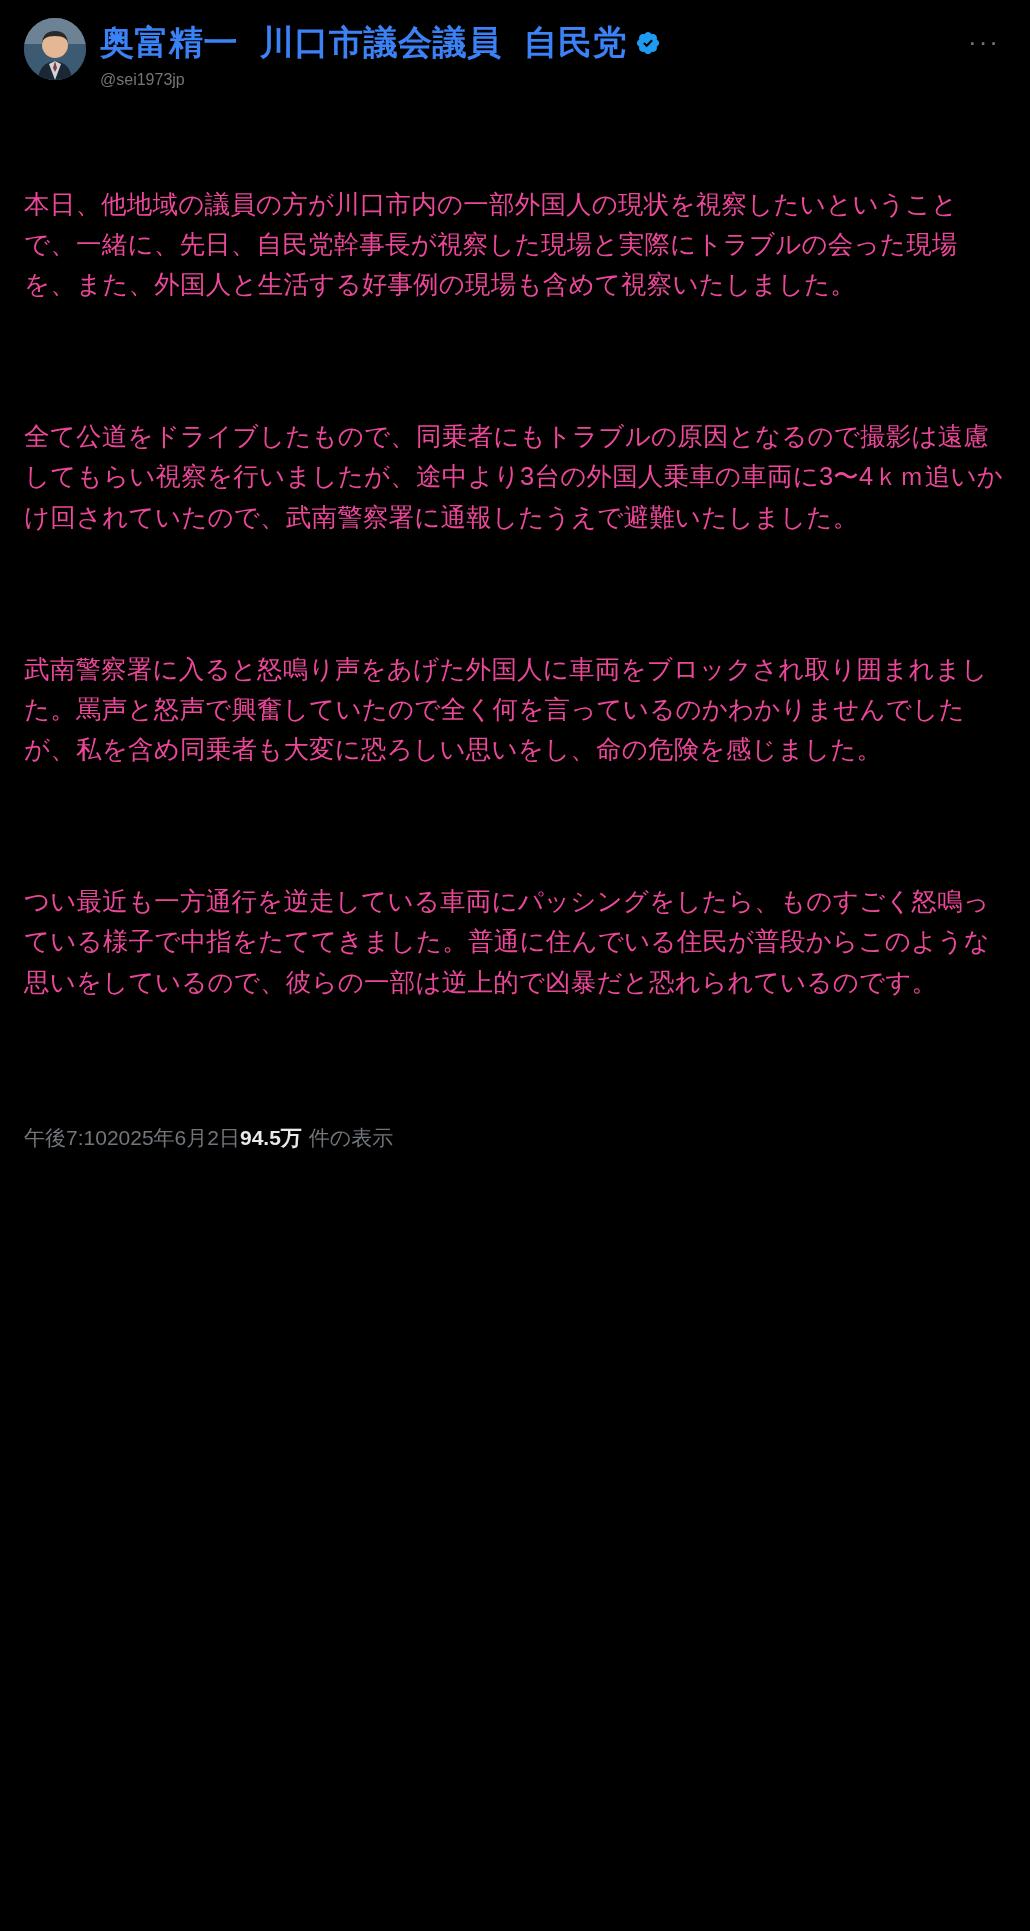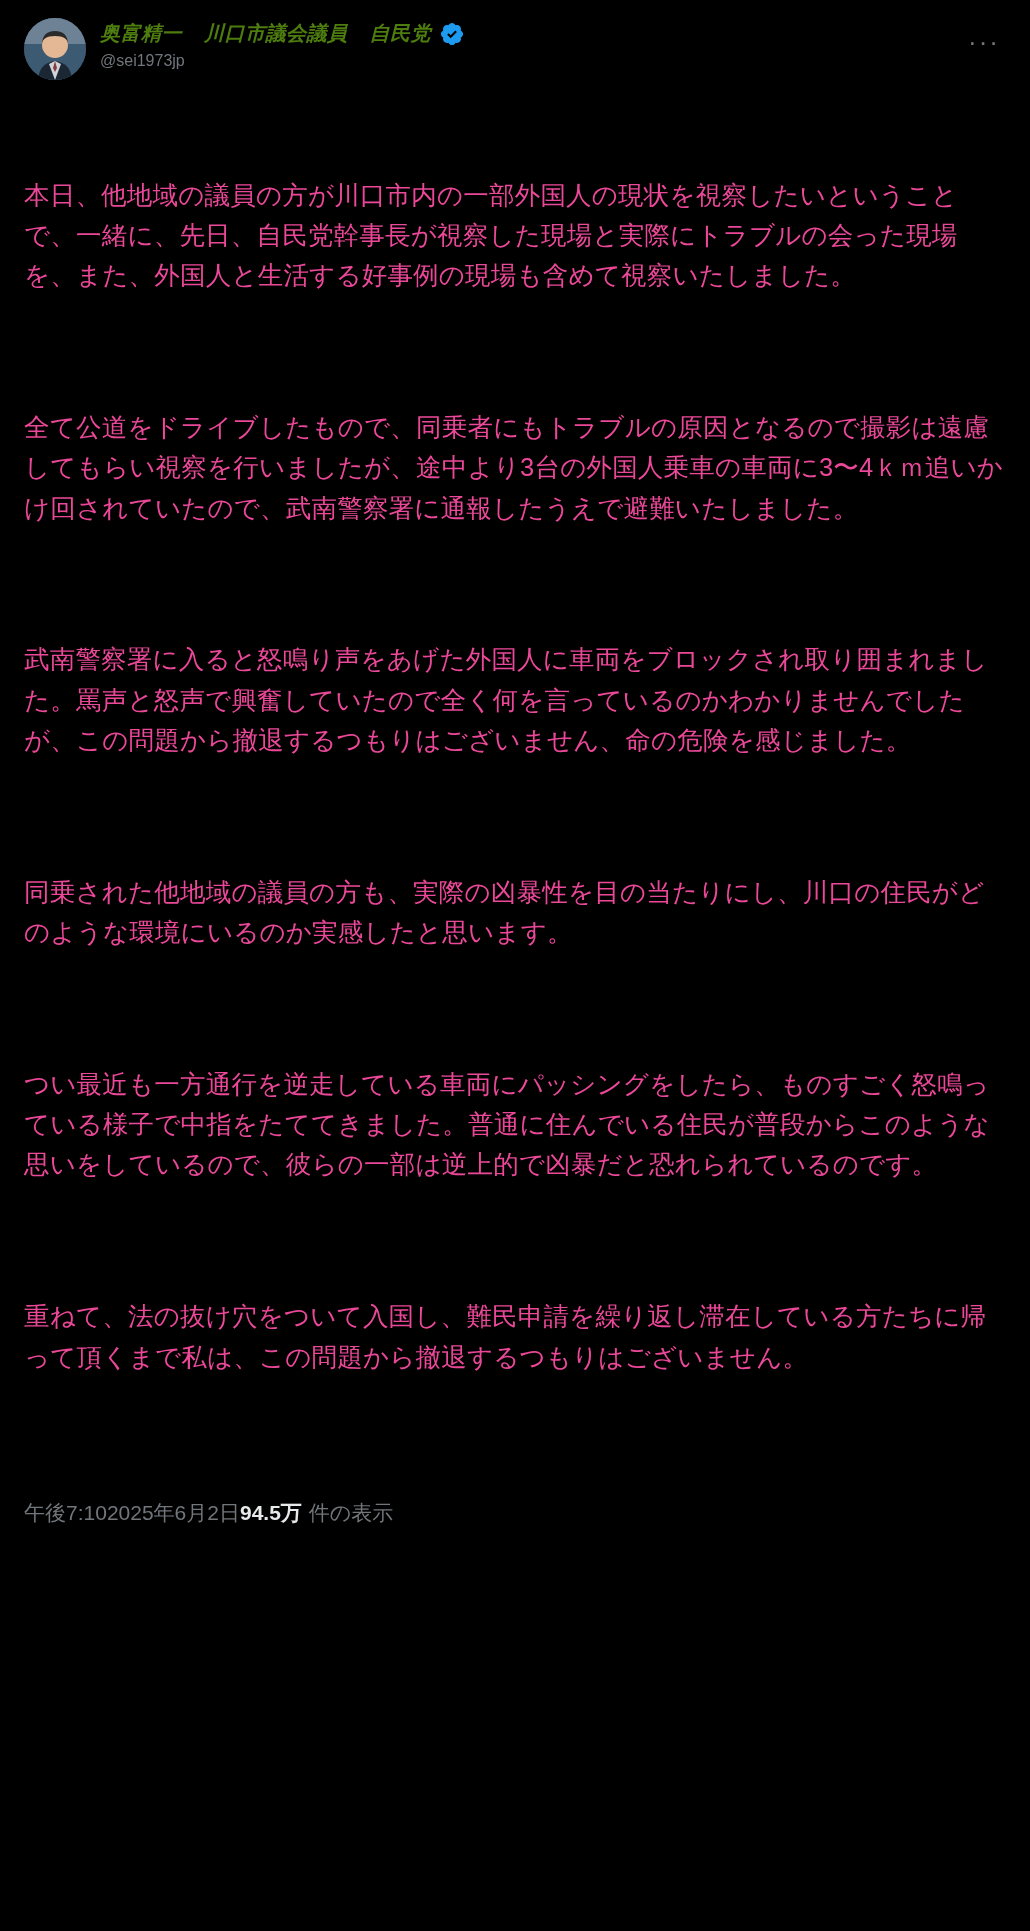--- a/index.html
+++ b/index.html
@@ -41,26 +41,25 @@
     min-width: 0;
     padding-top: 2px;
   }
   .nameline {
     display: flex;
     align-items: center;
     flex-wrap: nowrap;
     gap: 0;
   }
   .display-name {
-    font-size: 20px;
+    font-size: 34px;
     font-weight: 700;
-    color: #4d7c0f;
+    color: #3b82f6;
     letter-spacing: 0.5px;
     white-space: nowrap;
-    font-style: italic;
   }
   .name-sep { display: inline-block; width: 22px; }
   .verified {
     display: inline-flex;
     align-items: center;
     margin-left: 8px;
   }
   .verified svg { width: 26px; height: 26px; display: block; }
   .handle {
     font-size: 16px;
@@ -148,24 +147,22 @@
       </div>
       <div class="handle">@sei1973jp</div>
     </div>
 
     <div class="more-btn">···</div>
   </div>
 
   <div class="tweet-body">
     <p>本日、他地域の議員の方が川口市内の一部外国人の現状を視察したいということで、一緒に、先日、自民党幹事長が視察した現場と実際にトラブルの会った現場を、また、外国人と生活する好事例の現場も含めて視察いたしました。</p>
     <p>全て公道をドライブしたもので、同乗者にもトラブルの原因となるので撮影は遠慮してもらい視察を行いましたが、途中より3台の外国人乗車の車両に3〜4ｋｍ追いかけ回されていたので、武南警察署に通報したうえで避難いたしました。</p>
-    <p>武南警察署に入ると怒鳴り声をあげた外国人に車両をブロックされ取り囲まれました。罵声と怒声で興奮していたので全く何を言っているのかわかりませんでしたが、この問題から撤退するつもりはございません、命の危険を感じました。</p>
-    <p>同乗された他地域の議員の方も、実際の凶暴性を目の当たりにし、川口の住民がどのような環境にいるのか実感したと思います。</p>
+    <p>武南警察署に入ると怒鳴り声をあげた外国人に車両をブロックされ取り囲まれました。罵声と怒声で興奮していたので全く何を言っているのかわかりませんでしたが、私を含め同乗者も大変に恐ろしい思いをし、命の危険を感じました。</p>
     <p>つい最近も一方通行を逆走している車両にパッシングをしたら、ものすごく怒鳴っている様子で中指をたててきました。普通に住んでいる住民が普段からこのような思いをしているので、彼らの一部は逆上的で凶暴だと恐れられているのです。</p>
-    <p>重ねて、法の抜け穴をついて入国し、難民申請を繰り返し滞在している方たちに帰って頂くまで私は、この問題から撤退するつもりはございません。</p>
   </div>
 
   <div class="tweet-footer">
     <span>午後7:10</span>
 
     <span>2025年6月2日</span>
 
     <span class="views-count">94.5万</span>
     <span class="views-label">件の表示</span>
   </div>

